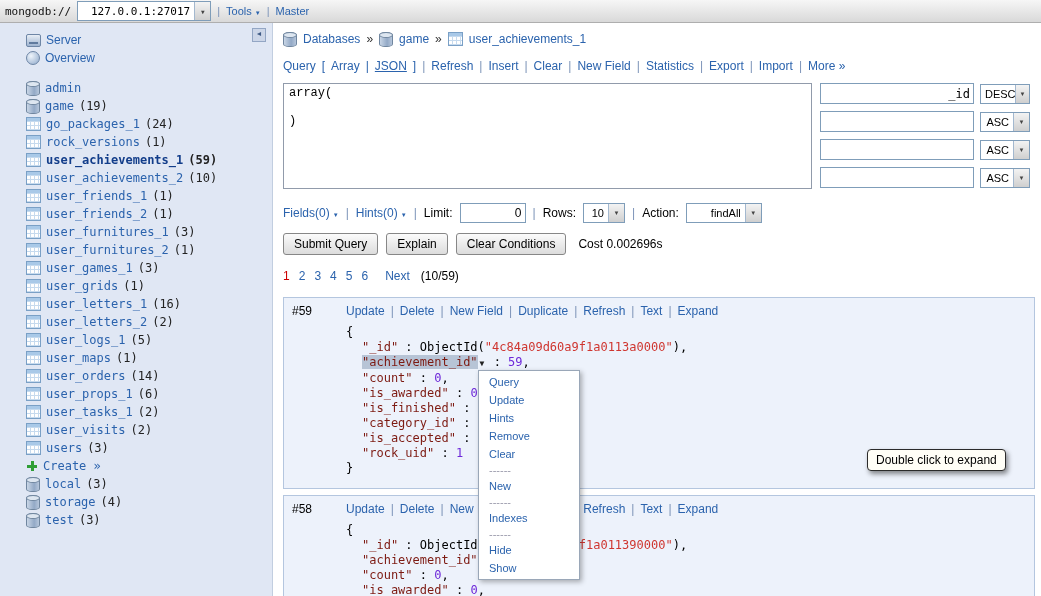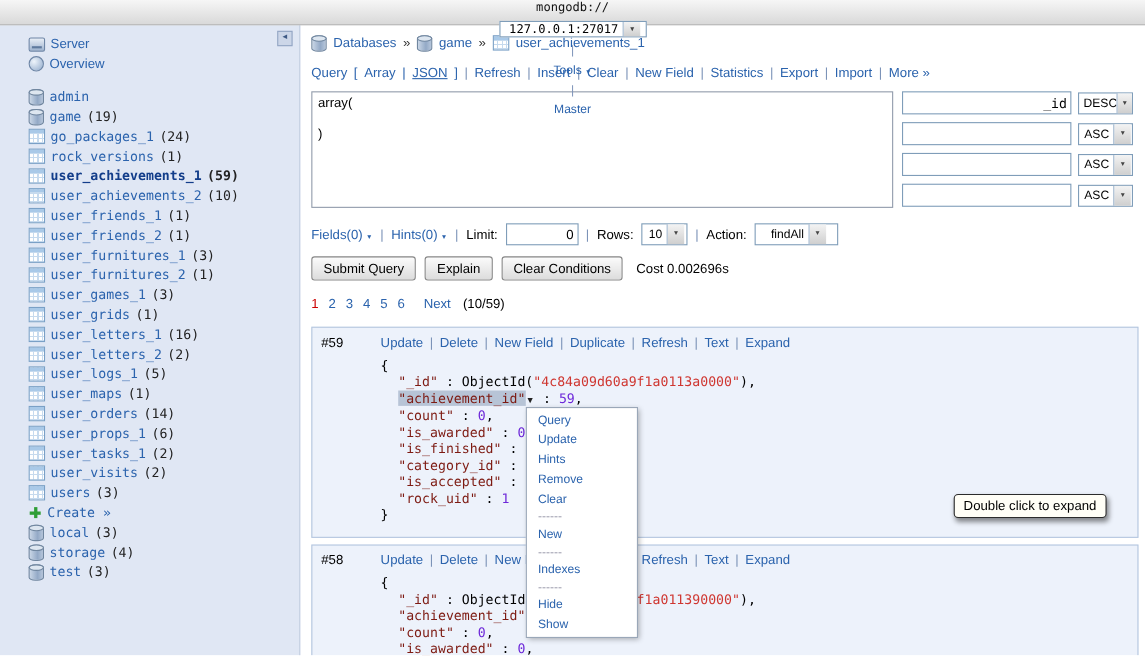--- a/index.html
+++ b/index.html
@@ -1,23 +1,23 @@
 <!DOCTYPE html>
 <html><head>
 <meta charset="utf-8">
 <style>
   html,body{margin:0;padding:0;}
   body{font-family:"Liberation Sans",sans-serif;background:#fff;}
   .page{position:relative;width:1041px;height:596px;overflow:hidden;background:#fff;font-size:12px;color:#000;}
   a{color:#2b63ad;text-decoration:none;cursor:pointer;}
   .sep{color:#7c93b8;}
   
-  .topbar{position:absolute;top:0;left:0;right:0;height:22px;background:linear-gradient(#f6f6f6,#d9d9d9);border-bottom:1px solid #aeaeae;display:flex;align-items:center;gap:6px;padding:0 5px;font-size:11px;z-index:10;flex-direction:column;}
+  .topbar{position:absolute;top:0;left:0;right:0;height:22px;background:linear-gradient(#f6f6f6,#d9d9d9);border-bottom:1px solid #aeaeae;display:flex;align-items:center;gap:6px;padding:0 5px;font-size:11px;z-index:10;}
   .proto{font-family:"DejaVu Sans Mono",monospace;color:#111;}
-  .select{display:inline-flex;align-items:center;justify-content:center;background:#fff;border:1px solid #7f9db9;height:18px;font-size:11px;cursor:pointer;}
+  .select{display:inline-flex;align-items:center;justify-content:flex-end;background:#fff;border:1px solid #7f9db9;height:18px;font-size:11px;cursor:pointer;}
   .select .select-text{padding:0 4px;white-space:nowrap;overflow:hidden;}
   .select-arrow{width:15px;align-self:stretch;background:linear-gradient(#f3f3f3,#cfcfcf);border-left:1px solid #a3b8cf;display:flex;align-items:center;justify-content:center;}
   .select-arrow::before{content:'▼';font-size:6px;color:#444;}
   .host-select{width:132px;font-family:"DejaVu Sans Mono",monospace;}
   .toplink{display:inline-flex;align-items:center;gap:3px;}
   .caret::before{content:'▼';font-size:6px;color:#2b63ad;}
   
   .sidebar{position:absolute;top:23px;left:0;width:272px;bottom:0;background:#e0e7f4;border-right:1px solid #c2cee0;padding-top:8px;overflow:hidden;z-index:5;}
   .collapse-btn{position:absolute;top:5px;right:6px;width:12px;height:12px;border:1px solid #93a6c4;background:#ccd6e8;color:#3f5a85;font-size:7px;line-height:10px;text-align:center;cursor:pointer;}
   .collapse-btn::before{content:'◄';}
@@ -42,21 +42,21 @@
   .ic-plus::before{left:5px;top:1px;width:3px;height:10px;}
   .ic-plus::after{left:1px;top:5px;width:10px;height:3px;}
   
   .main{position:absolute;top:23px;left:273px;right:0;bottom:0;padding:8px 6px 0 10px;overflow:hidden;background:#fff;}
   .breadcrumb{display:flex;align-items:center;gap:6px;height:16px;}
   .bc-sep{color:#333;}
   .toolbar{display:flex;align-items:center;gap:6px;margin-top:12px;font-size:12px;}
   .tb-label,.tb-br{color:#2b63ad;}
   .tb-link.u{text-decoration:underline;}
   .query-zone{display:flex;gap:8px;margin-top:10px;}
-  #query-textarea{width:517px;height:100px;border:1px solid #919bab;padding:2px 5px;font-family:Liberation Sans, sans-serif;font-size:12px;resize:none;outline:none;color:#000;background:#fff;}
+  #query-textarea{width:517px;height:100px;border:1px solid #919bab;padding:2px 5px;font-family:Liberation Mono, monospace;font-size:12px;resize:none;outline:none;color:#000;background:#fff;}
   .sort-col{display:flex;flex-direction:column;gap:7px;}
   .sort-row{display:flex;gap:6px;align-items:center;}
   .txt{border:1px solid #7f9db9;height:19px;font-size:12px;padding:0 3px;font-family:"DejaVu Sans Mono",monospace;background:#fff;text-align:right;}
   .sort-input{width:146px;}
   .sort-select{width:48px;}
   .options-row{display:flex;align-items:center;gap:7px;margin-top:14px;font-size:12px;height:20px;}
   .limit-input{width:58px;height:18px;font-family:"Liberation Sans",sans-serif;}
   .rows-select{width:40px;}
   .action-select{width:74px;}
   .buttons-row{display:flex;align-items:center;gap:8px;margin-top:10px;}

